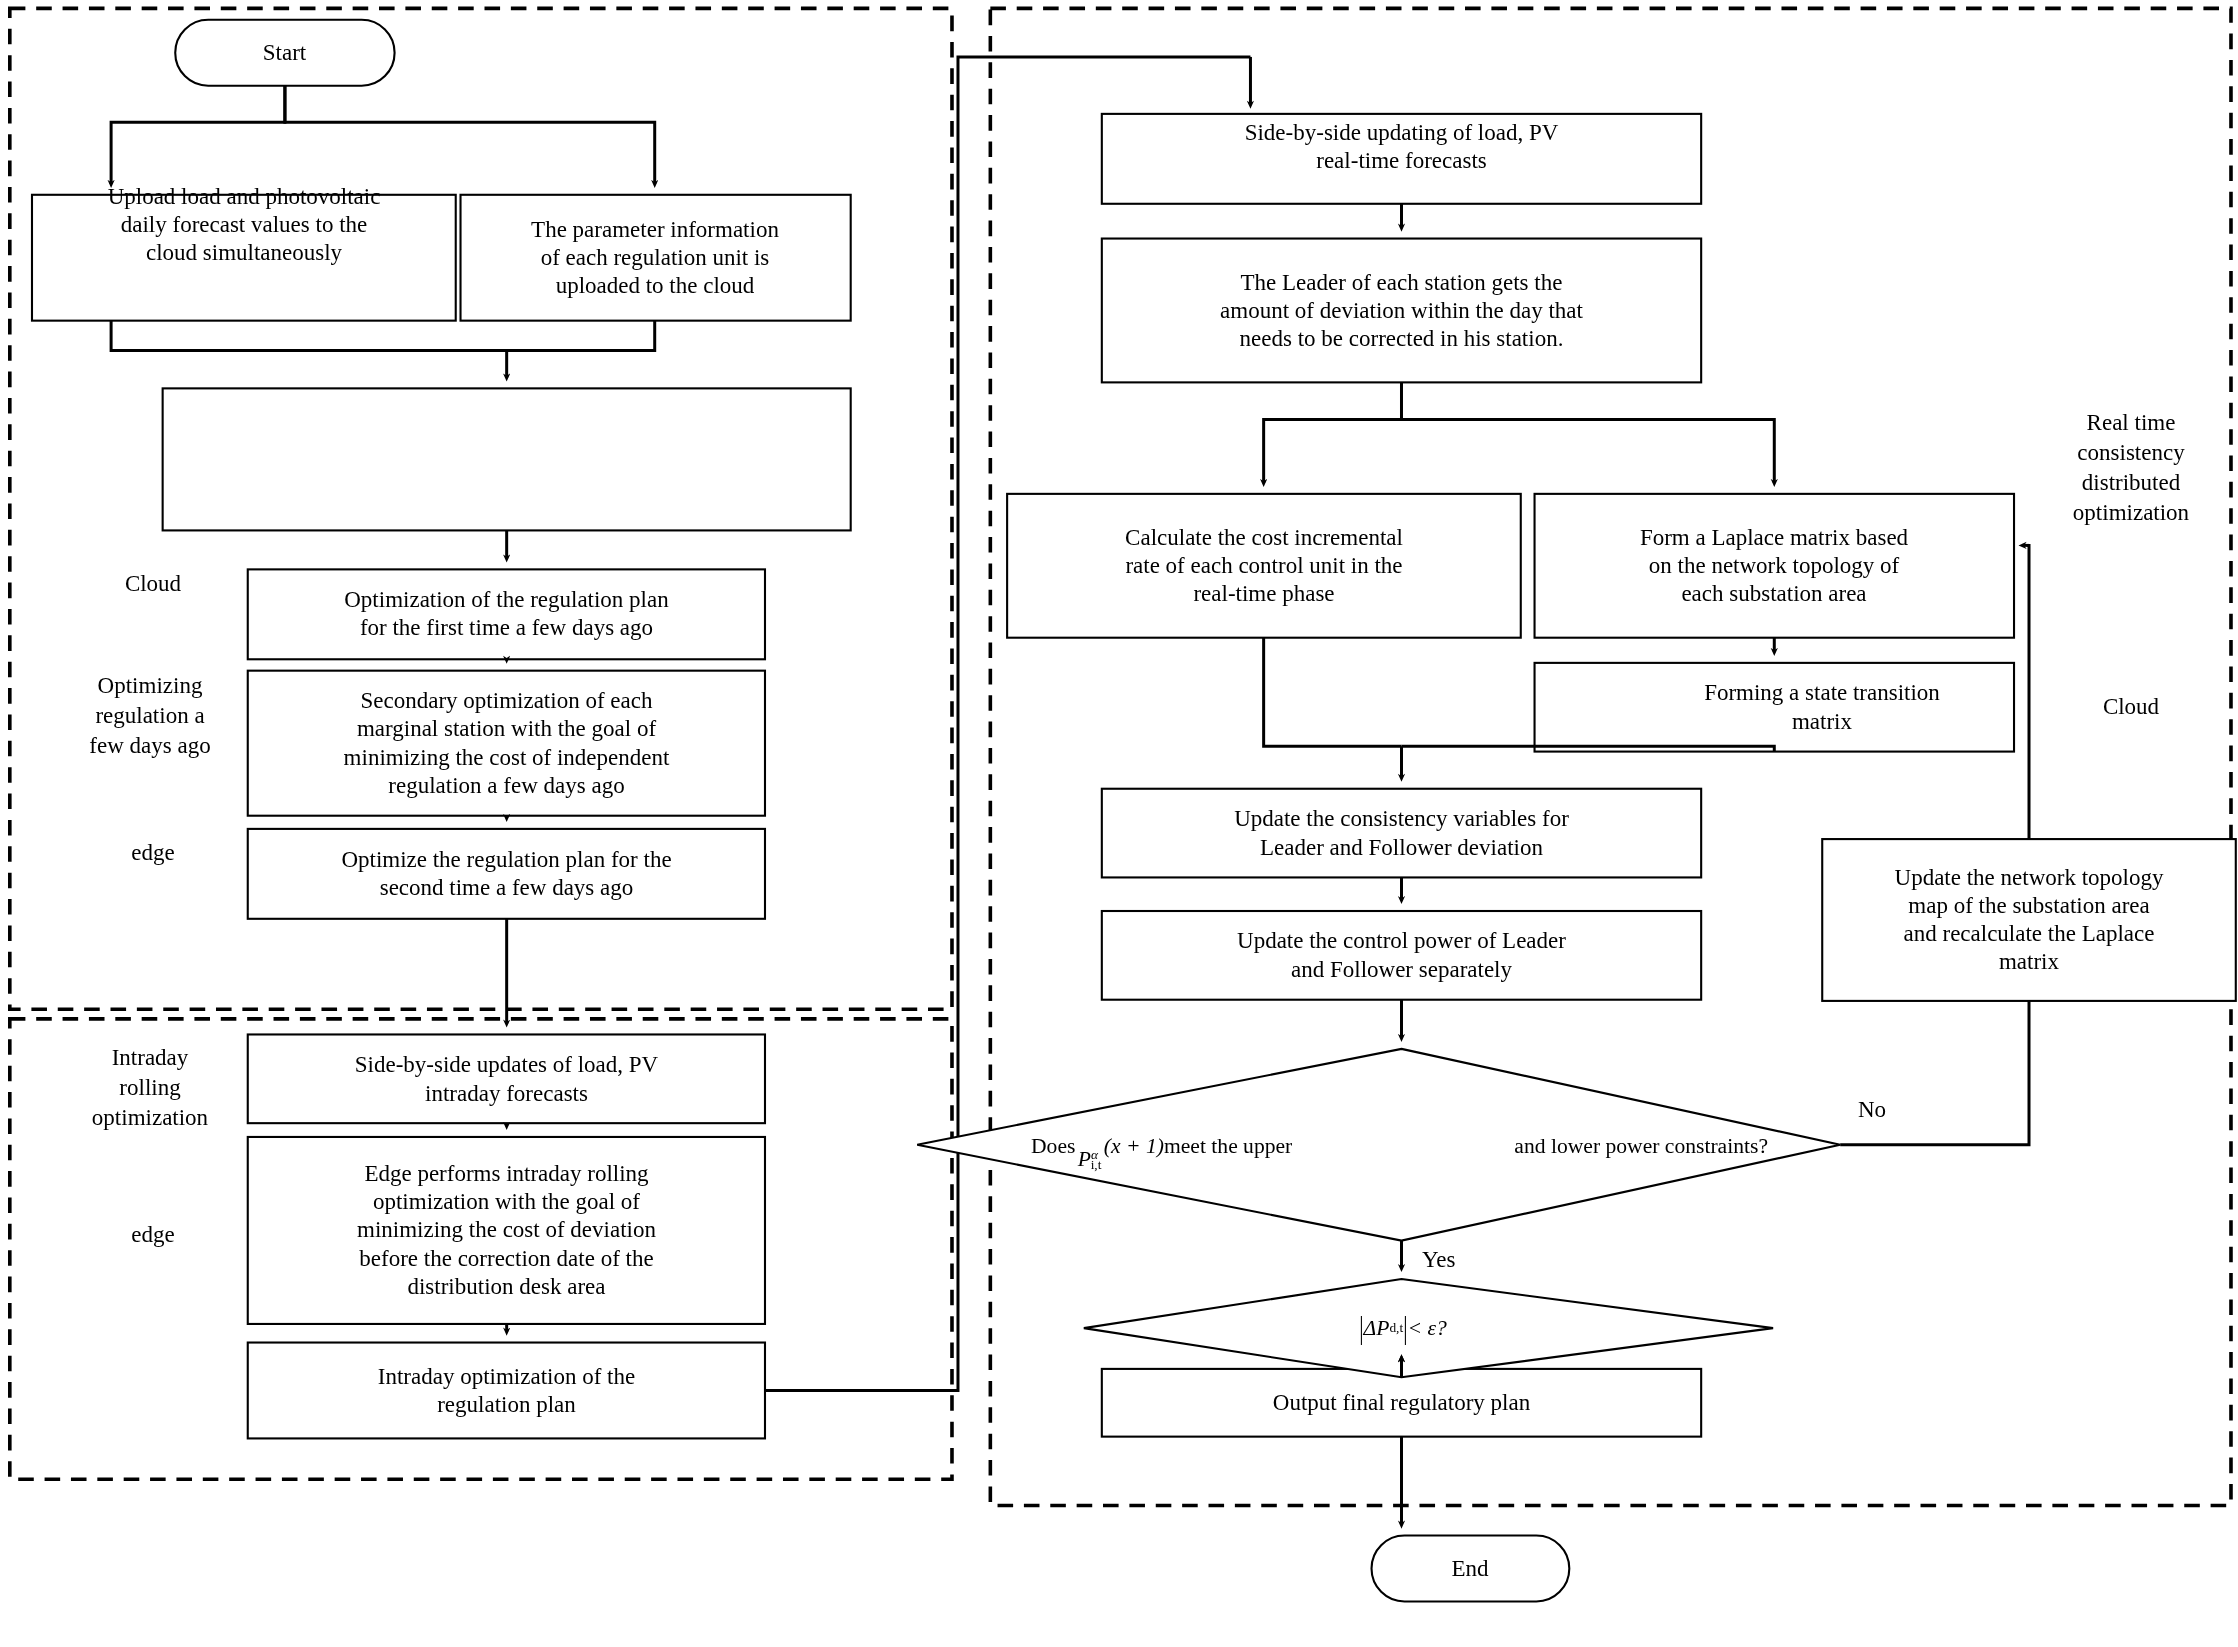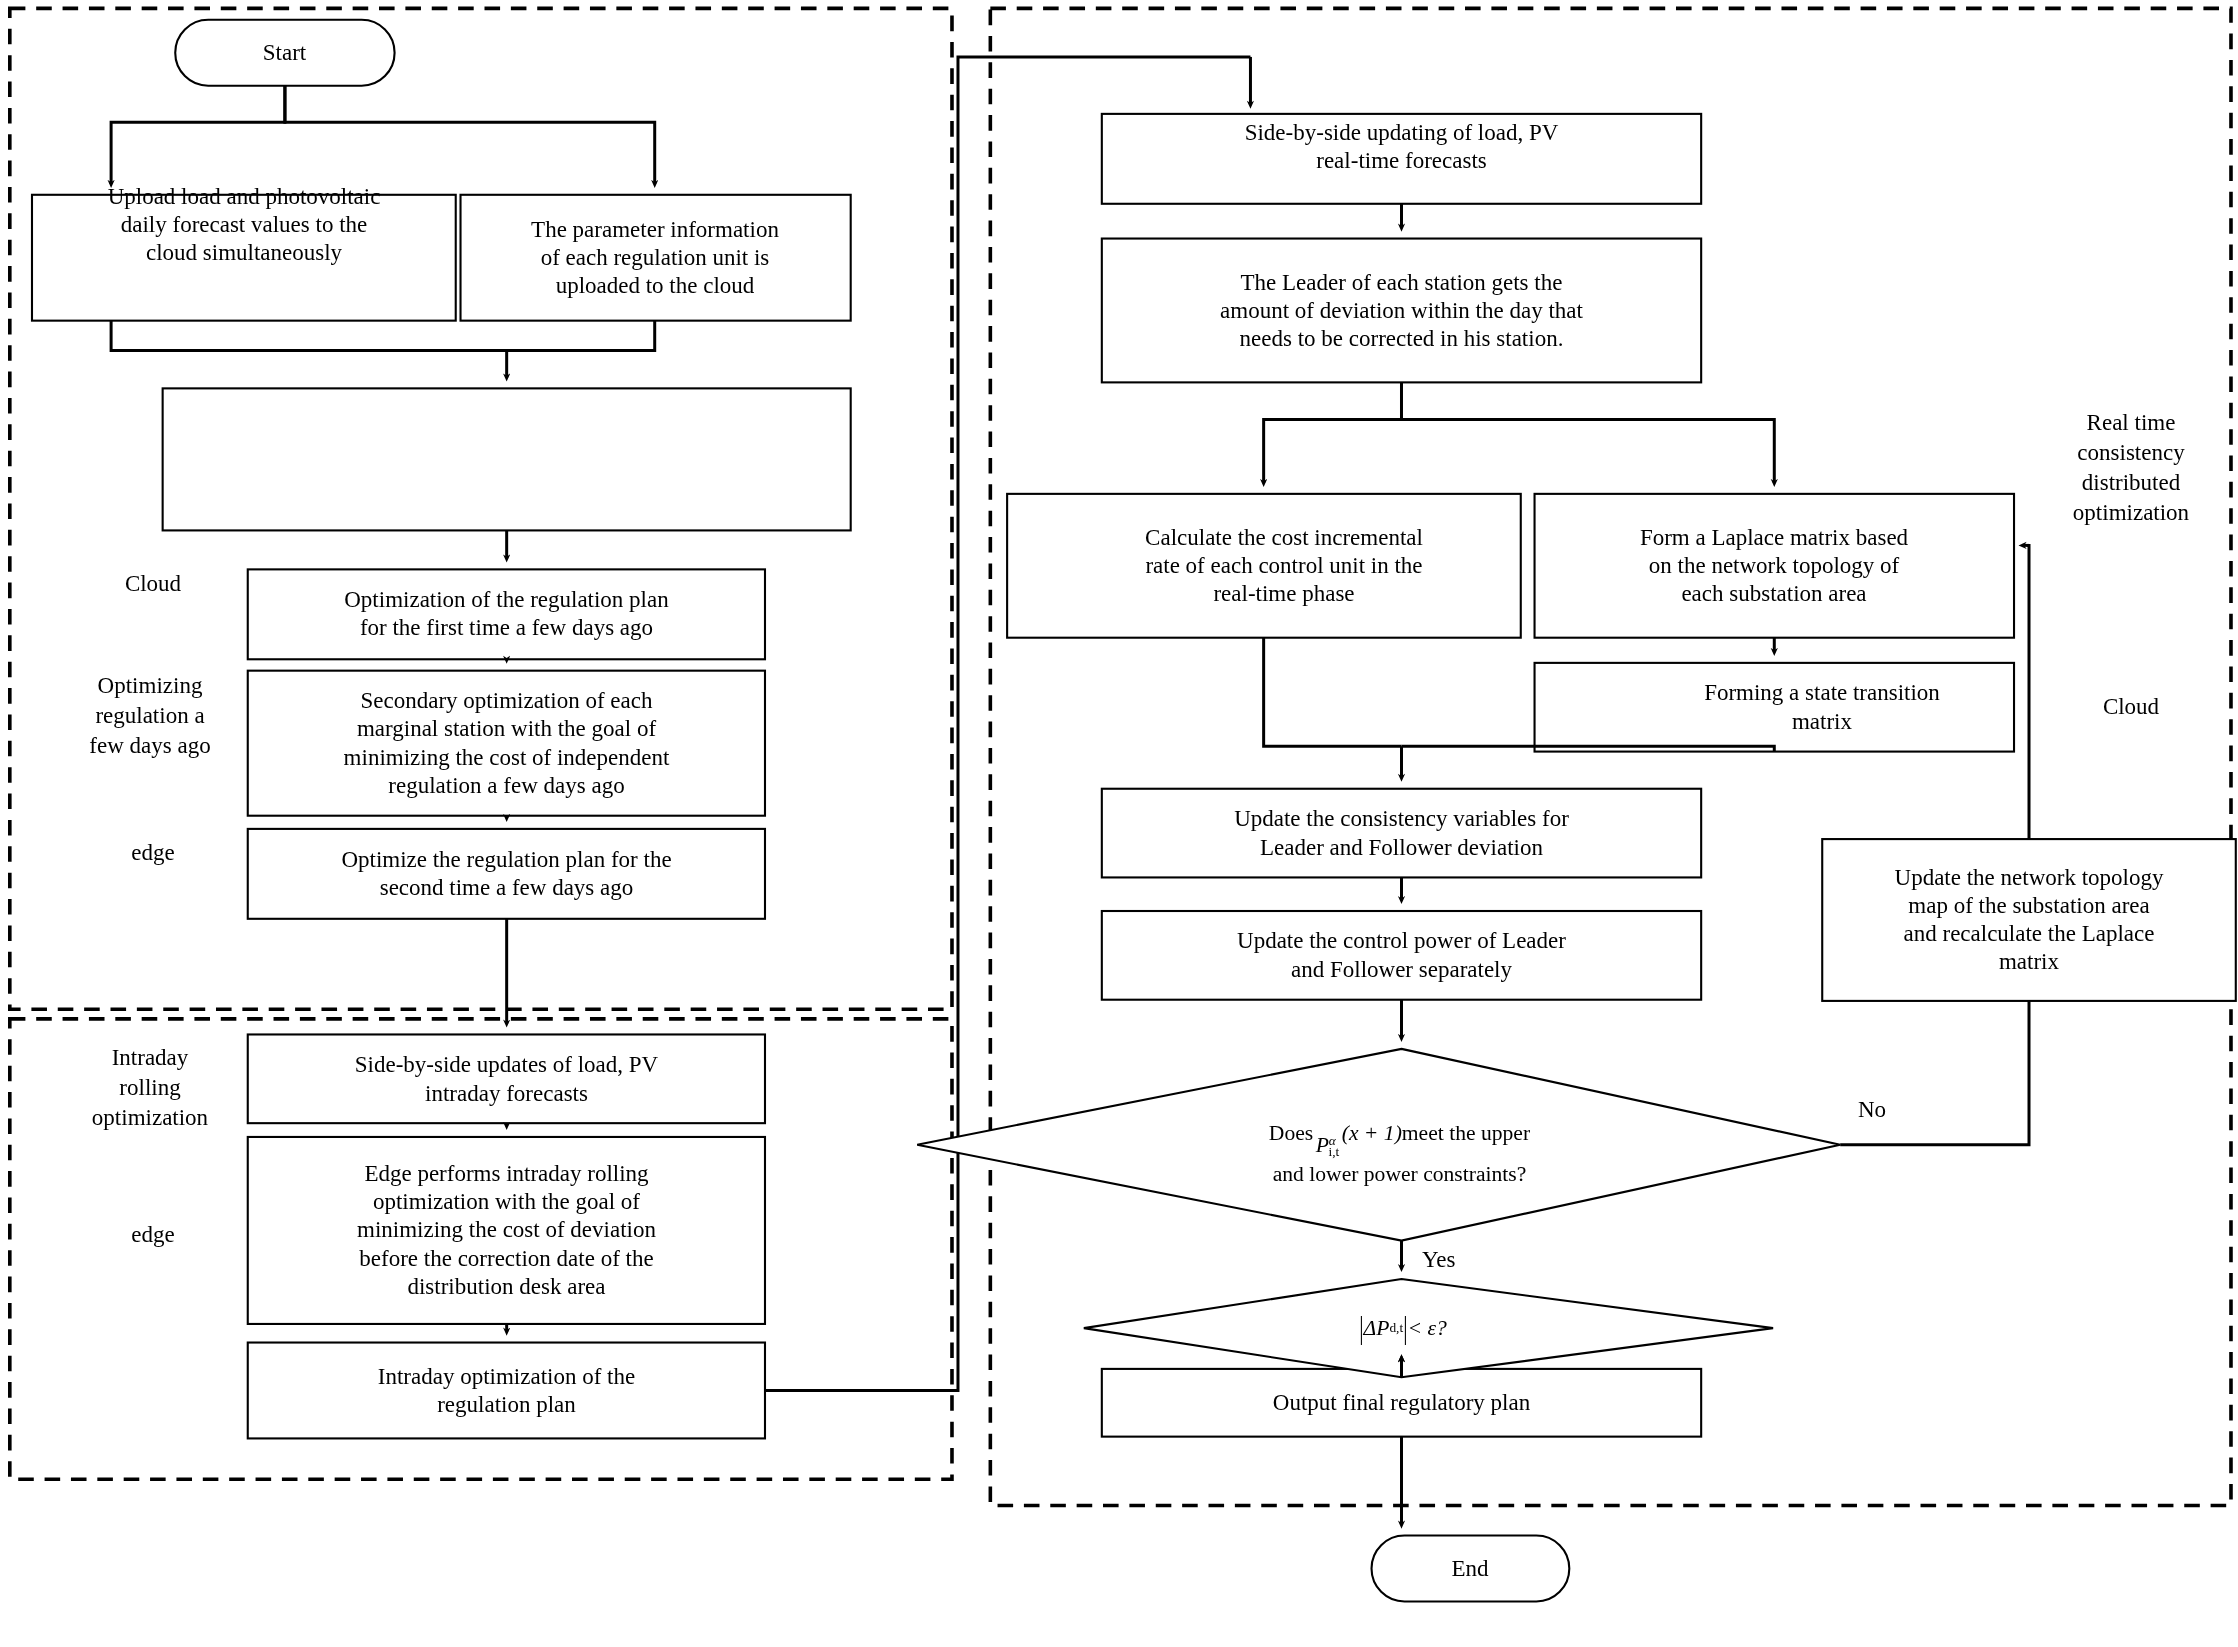--- a/index.html
+++ b/index.html
@@ -257,21 +257,21 @@
 optimization</div>
 <div class="lane-label" style="left:66px;top:1220px;width:174px;">edge</div>
 
 <div class="node-text sz38" style="left:1105px;top:114px;width:593px;height:66px;">Side-by-side updating of load, PV
 real-time forecasts</div>
 
 <div class="node-text sz38" style="left:1105px;top:239px;width:593px;height:144px;">The Leader of each station gets the
 amount of deviation within the day that
 needs to be corrected in his station.</div>
 
-<div class="node-text sz38" style="left:1010px;top:494px;width:508px;height:144px;padding-left:20px;">Calculate the cost incremental
+<div class="node-text sz38" style="left:1010px;top:494px;width:508px;height:144px;">Calculate the cost incremental
 rate of each control unit in the
 real-time phase</div>
 
 <div class="node-text sz38" style="left:1537px;top:494px;width:474px;height:144px;">Form a Laplace matrix based
 on the network topology of
 each substation area</div>
 
 <div class="node-text sz38" style="left:1537px;top:663px;width:474px;height:89px;padding-left:48px;">Forming a state transition
 matrix</div>
 
@@ -283,21 +283,21 @@
 
 <div class="node-text sz38" style="left:1825px;top:839px;width:408px;height:162px;">Update the network topology
 map of the substation area
 and recalculate the Laplace
 matrix</div>
 
 <div class="node-text sz38" style="left:1105px;top:1369px;width:593px;height:68px;">Output final regulatory plan</div>
 
 <div class="node-text sz38" style="left:1371px;top:1536px;width:198px;height:66px;">End</div>
 
-<div class="node-text" style="left:1031px;top:1106px;width:737px;height:81px;flex-direction:column;justify-content:space-between;">
+<div class="node-text" style="left:1031px;top:1106px;width:737px;height:81px;flex-direction:row;justify-content:space-between;">
   <div class="formula" style="display:flex;align-items:center;justify-content:center;">
     <span>Does </span>
     <span style="display:inline-block;position:relative;padding:0 2.4px;">
       <i>P</i><sup>α</sup><sub style="margin-left:-0.55em;">i,t</sub>
     </span>
     <i>(x + 1)</i>
     <span> meet the upper</span>
   </div>
   <div class="formula">and lower power constraints?</div>
 </div>

